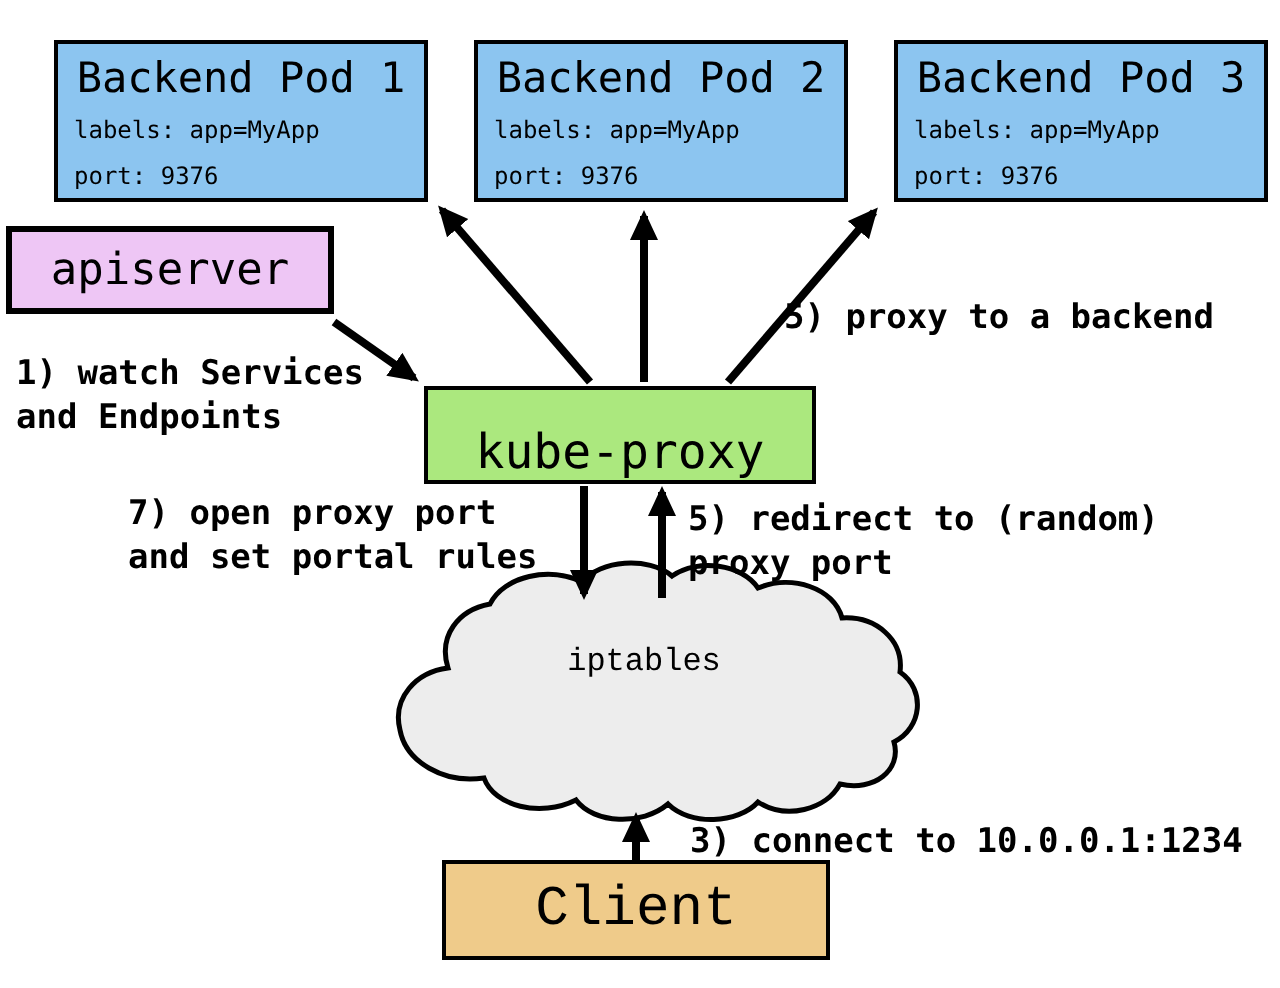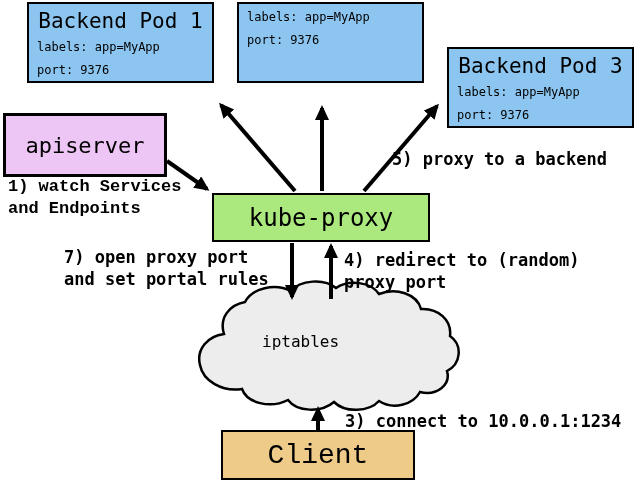--- a/index.html
+++ b/index.html
@@ -4,34 +4,34 @@
 <style>
   html,body{margin:0;padding:0;}
   body{
     width:640px;height:494px;position:relative;background:#ffffff;
     font-family:"DejaVu Sans Mono","Liberation Mono",monospace;
     color:#000;overflow:hidden;
   }
   .abs{position:absolute;box-sizing:border-box;}
   
   .node{border:2.5px solid #000;background:#fff;}
-  .pod{background:var(--pod_fill,#8cc5f0);width:187px;height:81px;top:2px;padding:2px 8px 0 8px;}
+  .pod{background:var(--pod_fill,#8cc5f0);width:187px;height:81px;top:20px;padding:2px 8px 0 8px;}
   .pod-title{font-size:21px;line-height:30px;text-align:center;white-space:nowrap;}
   .pod-line{font-size:12px;line-height:23px;text-align:left;white-space:nowrap;}
   #pod1{left:27px;}
   #pod2{left:237px;}
-  #pod3{left:447px;margin-top:45px;}
+  #pod3{left:447px;}
   .center{display:flex;align-items:center;justify-content:center;}
-  #apiserver{left:3px;top:113px;width:164px;height:64px;background:var(--apiserver_fill,#eec6f5);border-width:3px;font-size:22px;}
-  #kubeproxy{left:212px;top:193px;width:218px;height:49px;background:var(--kube_proxy_fill,#abe87e);border-width:2px;font-size:24px;}
+  #apiserver{left:3px;top:113px;width:164px;height:44px;background:var(--apiserver_fill,#eec6f5);border-width:3px;font-size:22px;}
+  #kubeproxy{left:212px;top:193px;width:196px;height:49px;background:var(--kube_proxy_fill,#abe87e);border-width:2px;font-size:24px;align-items:flex-end;}
   #client{left:221px;top:430px;width:194px;height:50px;background:var(--client_fill,#efcb8a);font-size:28px;font-family:Liberation Mono, monospace;}
-  #iptables-label{left:262px;top:332px;width:120px;font-size:16px;z-index:3;}
+  #iptables-label{left:262px;top:322px;width:120px;text-align:center;font-size:16px;z-index:3;font-family:Liberation Mono, monospace;}
   
   .step{font-weight:bold;font-size:17px;line-height:22px;white-space:pre-line;z-index:3;}
-  #step1{left:8px;top:176px;font-family:Liberation Mono, monospace;}
+  #step1{left:8px;top:176px;}
   #step2{left:64px;top:246px;}
   #step3{left:345px;top:410px;}
   #step4{left:344px;top:249px;}
   #step5{left:392px;top:148px;}
   
   #wires{position:absolute;left:0;top:0;width:640px;height:494px;z-index:2;pointer-events:none;}
   .node,.step,#iptables-label{z-index:4;}
 </style>
 </head>
 <body>
@@ -71,20 +71,21 @@
 
   <line x1="318" y1="441" x2="318" y2="409" stroke="#000" stroke-width="4" marker-end="url(#ah)"></line>
 </svg>
 
 <div class="abs node pod" id="pod1">
   <div class="pod-title">Backend Pod 1</div>
   <div class="pod-line">labels: app=MyApp</div>
   <div class="pod-line">port: 9376</div>
 </div>
 <div class="abs node pod" id="pod2">
+  <div class="pod-title">Backend Pod 2</div>
   <div class="pod-line">labels: app=MyApp</div>
   <div class="pod-line">port: 9376</div>
 </div>
 <div class="abs node pod" id="pod3">
   <div class="pod-title">Backend Pod 3</div>
   <div class="pod-line">labels: app=MyApp</div>
   <div class="pod-line">port: 9376</div>
 </div>
 
 <div class="abs node center" id="apiserver">
@@ -99,15 +100,15 @@
 
 <div class="abs node center" id="client">
   <span>Client</span>
 </div>
 
 <div class="abs step" id="step1">1) watch Services
 and Endpoints</div>
 <div class="abs step" id="step2">7) open proxy port
 and set portal rules</div>
 <div class="abs step" id="step3">3) connect to 10.0.0.1:1234</div>
-<div class="abs step" id="step4">4) redirect to (random)
+<div class="abs step" id="step4">5) redirect to (random)
 proxy port</div>
 <div class="abs step" id="step5">5) proxy to a backend</div>
 
 </body></html>

